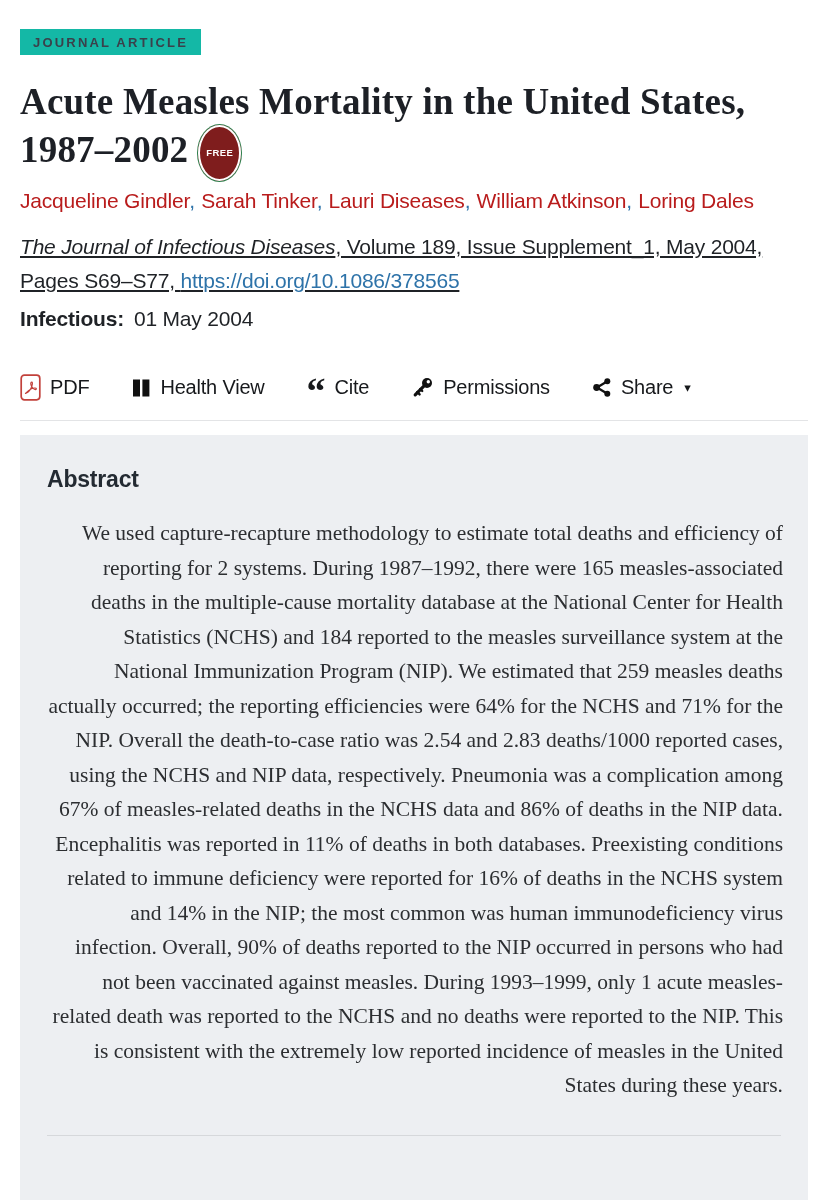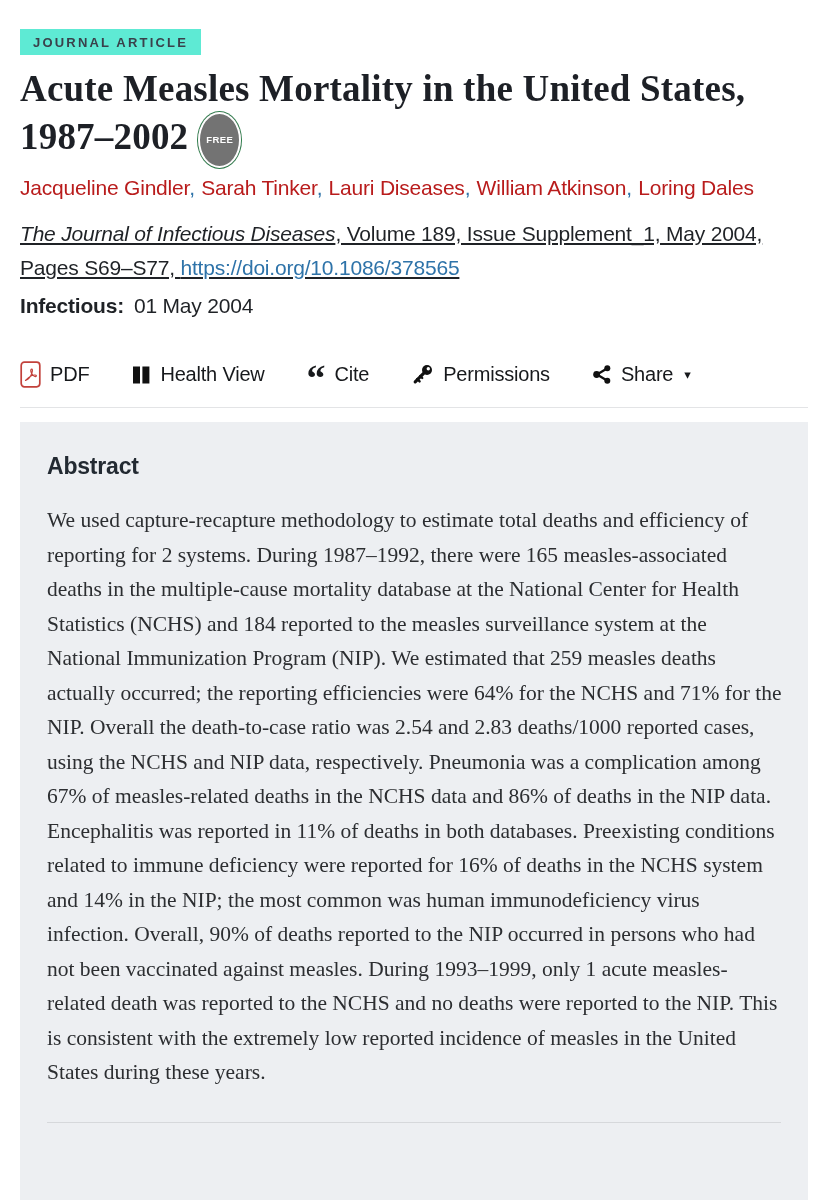--- a/index.html
+++ b/index.html
@@ -10,42 +10,42 @@
     font-family: "Liberation Sans", sans-serif;
     color: #222;
     -webkit-font-smoothing: antialiased;
   }
   .page { padding: 0 20px; }
 
   
   .badge {
     display: inline-block;
     margin-top: 29px;
-    background: #5eead4;
+    background: #14b8a6;
     color: #3a414b;
     font-size: 13px;
     font-weight: 600;
     letter-spacing: 2.2px;
     padding: 6px 13px 5px 13px;
   }
 
   
   h1.title {
     font-family: "Liberation Serif", "DejaVu Serif", serif;
     font-weight: 700;
     font-size: 37px;
     line-height: 46px;
     color: #1d2026;
-    margin: 11px 0 6px 0;
+    margin: 24px 0 6px 0;
     letter-spacing: 0.2px;
   }
   .free-badge {
     display: inline-block;
     vertical-align: 6px;
-    background: #737373;
+    background: #7f1d1d;
     color: #ffffff;
     font-family: "Liberation Sans", sans-serif;
     font-size: 9.5px;
     font-weight: 700;
     letter-spacing: 0.4px;
     padding: 5px 8px;
     border-radius: 50%;
     box-shadow: inset 0 0 0 2px #ffffff, 0 0 0 1px #2e7d4b;
     margin-left: 10px;
   }
@@ -124,21 +124,21 @@
     margin: 0;
     letter-spacing: -0.2px;
   }
   .abstract-text {
     margin-top: 23px;
     font-family: "Liberation Serif", "DejaVu Serif", serif;
     font-size: 21.5px;
     line-height: 34.5px;
     color: #2c2e31;
     width: 736px;
-    text-align: left;
+    text-align: right;
   }
   .abstract-hr {
     margin-top: 32px;
     border: none;
     border-top: 1px solid #d6d8db;
   }
 </style>
 </head>
 <body>
 

